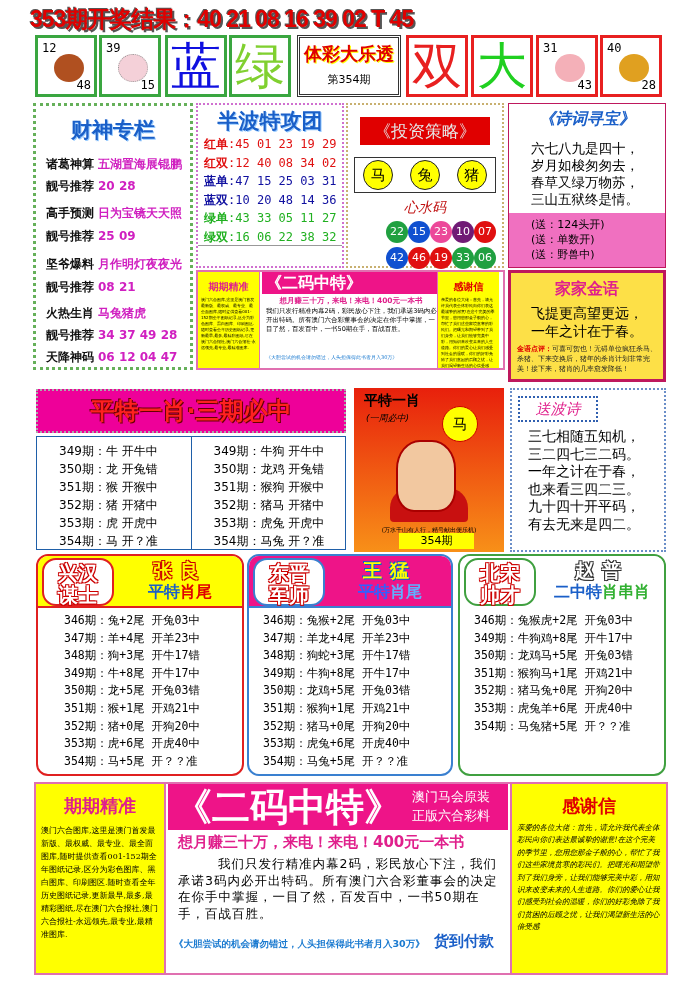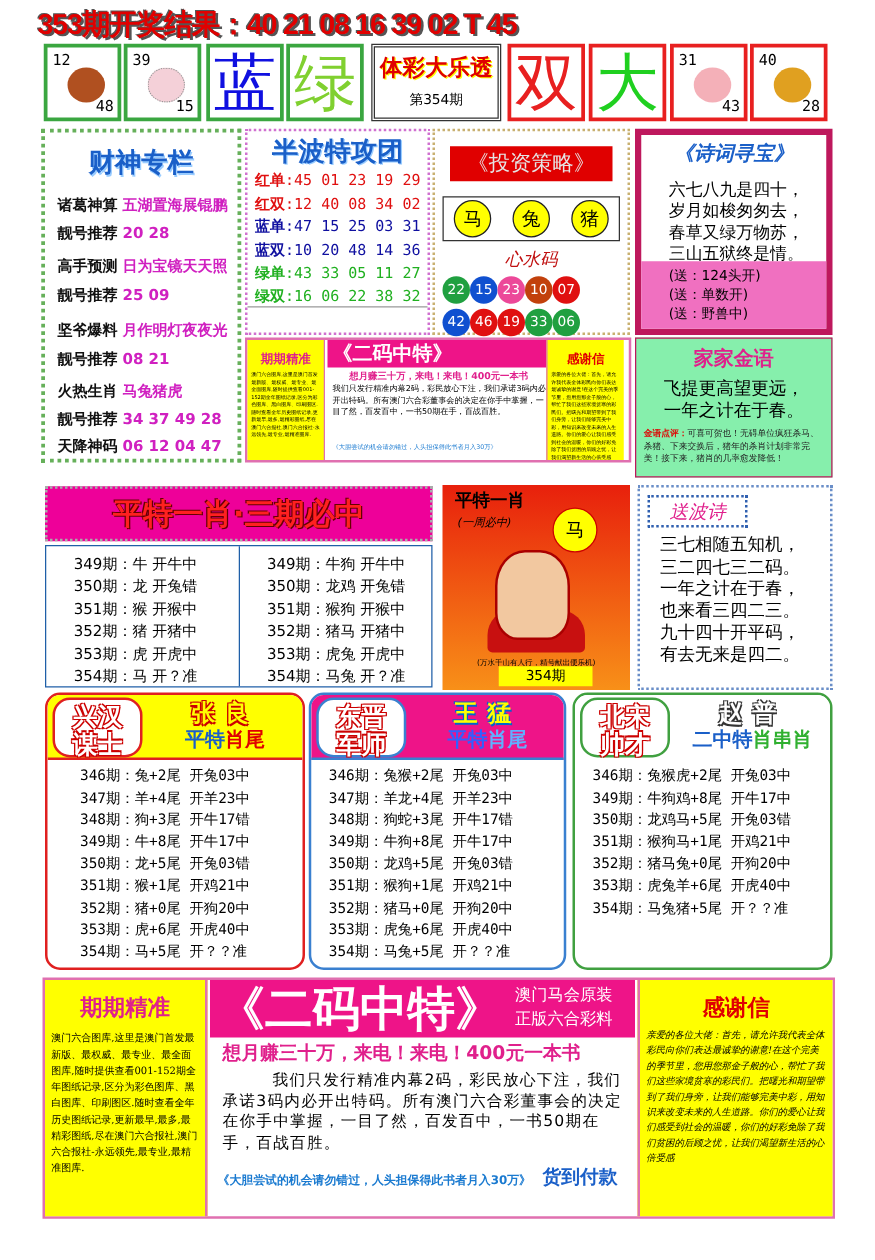--- a/index.html
+++ b/index.html
@@ -21,28 +21,28 @@
 .cs-row .v{color:#d020c0;font-weight:bold;margin-left:4px}
 .banbo{left:196px;top:103px;width:148px;height:165px;border:2px dotted #d070d0;background:#fff}
 .banbo h2{color:#1a5fc8;font-size:21px;text-align:center;margin-top:2px;text-shadow:1px 1px 0 #9cf}
 .bb-row{font-size:12px;font-family:"DejaVu Sans Mono",monospace;padding-left:6px;height:18.5px;line-height:18.5px;white-space:nowrap}
 .bb-row b{font-family:"DejaVu Sans",sans-serif}
 .touzi{left:346px;top:103px;width:158px;height:165px;border:2px dotted #c8b070;background:#fff}
 .touzi .hd{background:#e00000;color:#e5e5e5;font-size:17px;text-align:center;height:28px;line-height:28px;margin:12px}
 .tz-box{margin:4px 6px;height:36px;border:1px solid #333;display:flex;justify-content:space-around;align-items:center}
 .ball-y{width:30px;height:30px;border-radius:50%;background:#ff0;border:1px solid #222;text-align:center;line-height:28px;font-size:15px}
 .xsm{text-align:center;color:#c01010;font-style:italic;font-family:Liberation Sans, sans-serif;font-size:14px;margin:6px 0 4px}
-.balls{display:flex;justify-content:flex-start;padding:0 6px;margin-bottom:4px}
+.balls{display:flex;justify-content:flex-end;padding:0 6px;margin-bottom:4px}
 .ball{width:22px;height:22px;border-radius:50%;color:#fff;font-size:11px;text-align:center;line-height:22px}
-.shici{left:508px;top:103px;width:158px;height:165px;border:5px solid #be185d;background:#fff}
+.shici{left:508px;top:103px;width:158px;height:165px;border:1px solid #be185d;background:#fff}
 .shici h2{color:#1a5fc8;font-size:16px;text-align:center;margin-top:5px;font-style:italic}
 .shici .poem{font-family:"DejaVu Serif",serif;font-size:13.5px;line-height:17px;padding:10px 0 0 22px}
 .shici .pink{position:absolute;left:0;bottom:0;width:100%;height:54px;background:#f070c0;padding:4px 0 0 22px;font-size:11px;line-height:15px}
 .erma-small{left:196px;top:270px;width:309px;height:100px;border:2px solid #e070b0;background:#fff}
-.jiajia{left:508px;top:270px;width:158px;height:112px;border:1px solid #be185d;background:#86efac;text-align:center}
+.jiajia{left:508px;top:270px;width:158px;height:112px;border:3px solid #be185d;background:#fde047;text-align:center}
 .jiajia h2{color:#e0208c;font-size:16px;margin-top:6px}
 .jiajia .p{font-family:"DejaVu Serif",serif;font-size:14px;line-height:18px;margin-top:4px}
 .jiajia .c{font-size:7px;text-align:left;padding:4px 6px;line-height:10px;color:#222}
 .jiajia .c b{color:#e00000}
 .pingte{left:36px;top:389px;width:310px;height:44px;background:#ee0099;border:2px dotted #aaa;text-align:center}
 .pingte span{color:#ff2020;font-size:24px;font-weight:bold;line-height:40px;text-shadow:1px 1px 0 #600,-1px -1px 0 #600}
 .pt-table{left:36px;top:436px;width:310px;height:114px;border:1px solid #1f5fa8;display:flex}
 .pt-col{flex:1;padding:5px 0 0 22px;font-size:12px;line-height:18px}
 .pt-col+ .pt-col{border-left:1px solid #1f5fa8;padding-left:22px}
 .onezo{left:354px;top:388px;width:150px;height:164px;background:linear-gradient(#e8200c,#f89018);}
@@ -143,21 +143,21 @@
   <div class="tz-box">
     <div class="ball-y">马</div>
     <div class="ball-y">兔</div>
     <div class="ball-y">猪</div>
   </div>
   <div class="xsm">心水码</div>
   <div class="balls">
     <div class="ball" style="background:#20a040">22</div>
     <div class="ball" style="background:#1050d0">15</div>
     <div class="ball" style="background:#ec4899">23</div>
-    <div class="ball" style="background:#c2410c">10</div>
+    <div class="ball" style="background:#701a75">10</div>
     <div class="ball" style="background:#e01010">07</div>
   </div>
   <div class="balls" style="border-bottom:1px solid #999;padding-bottom:4px">
     <div class="ball" style="background:#1050d0">42</div>
     <div class="ball" style="background:#e01010">46</div>
     <div class="ball" style="background:#e01010">19</div>
     <div class="ball" style="background:#20a040">33</div>
     <div class="ball" style="background:#20a040">06</div>
   </div>
 </div>

